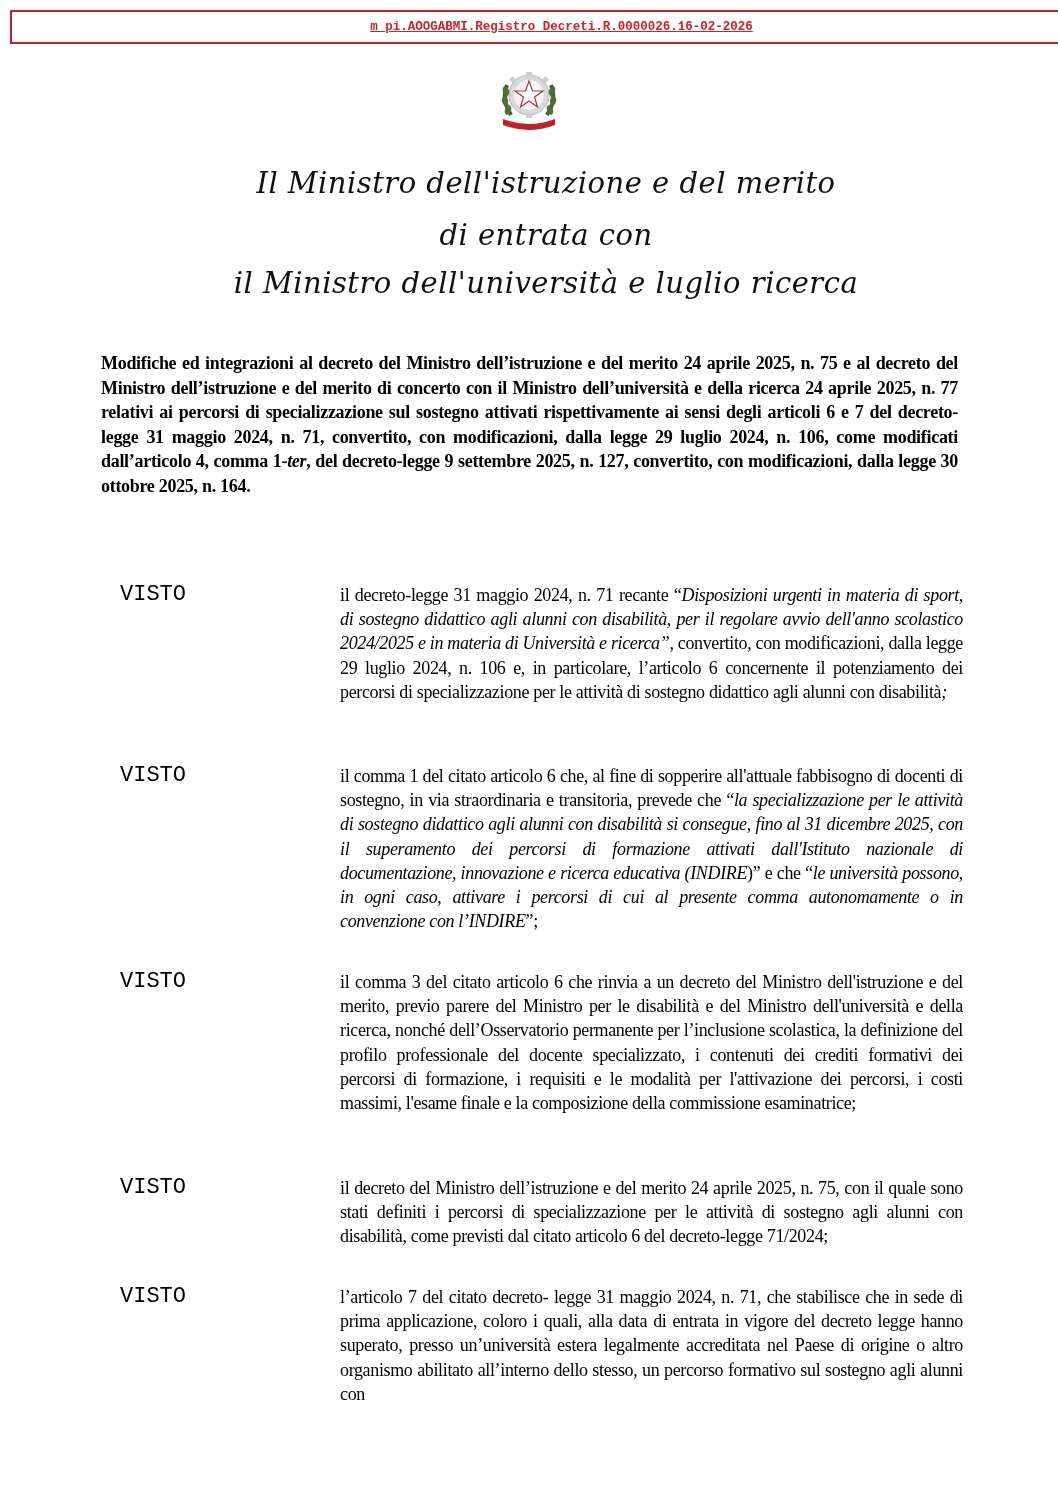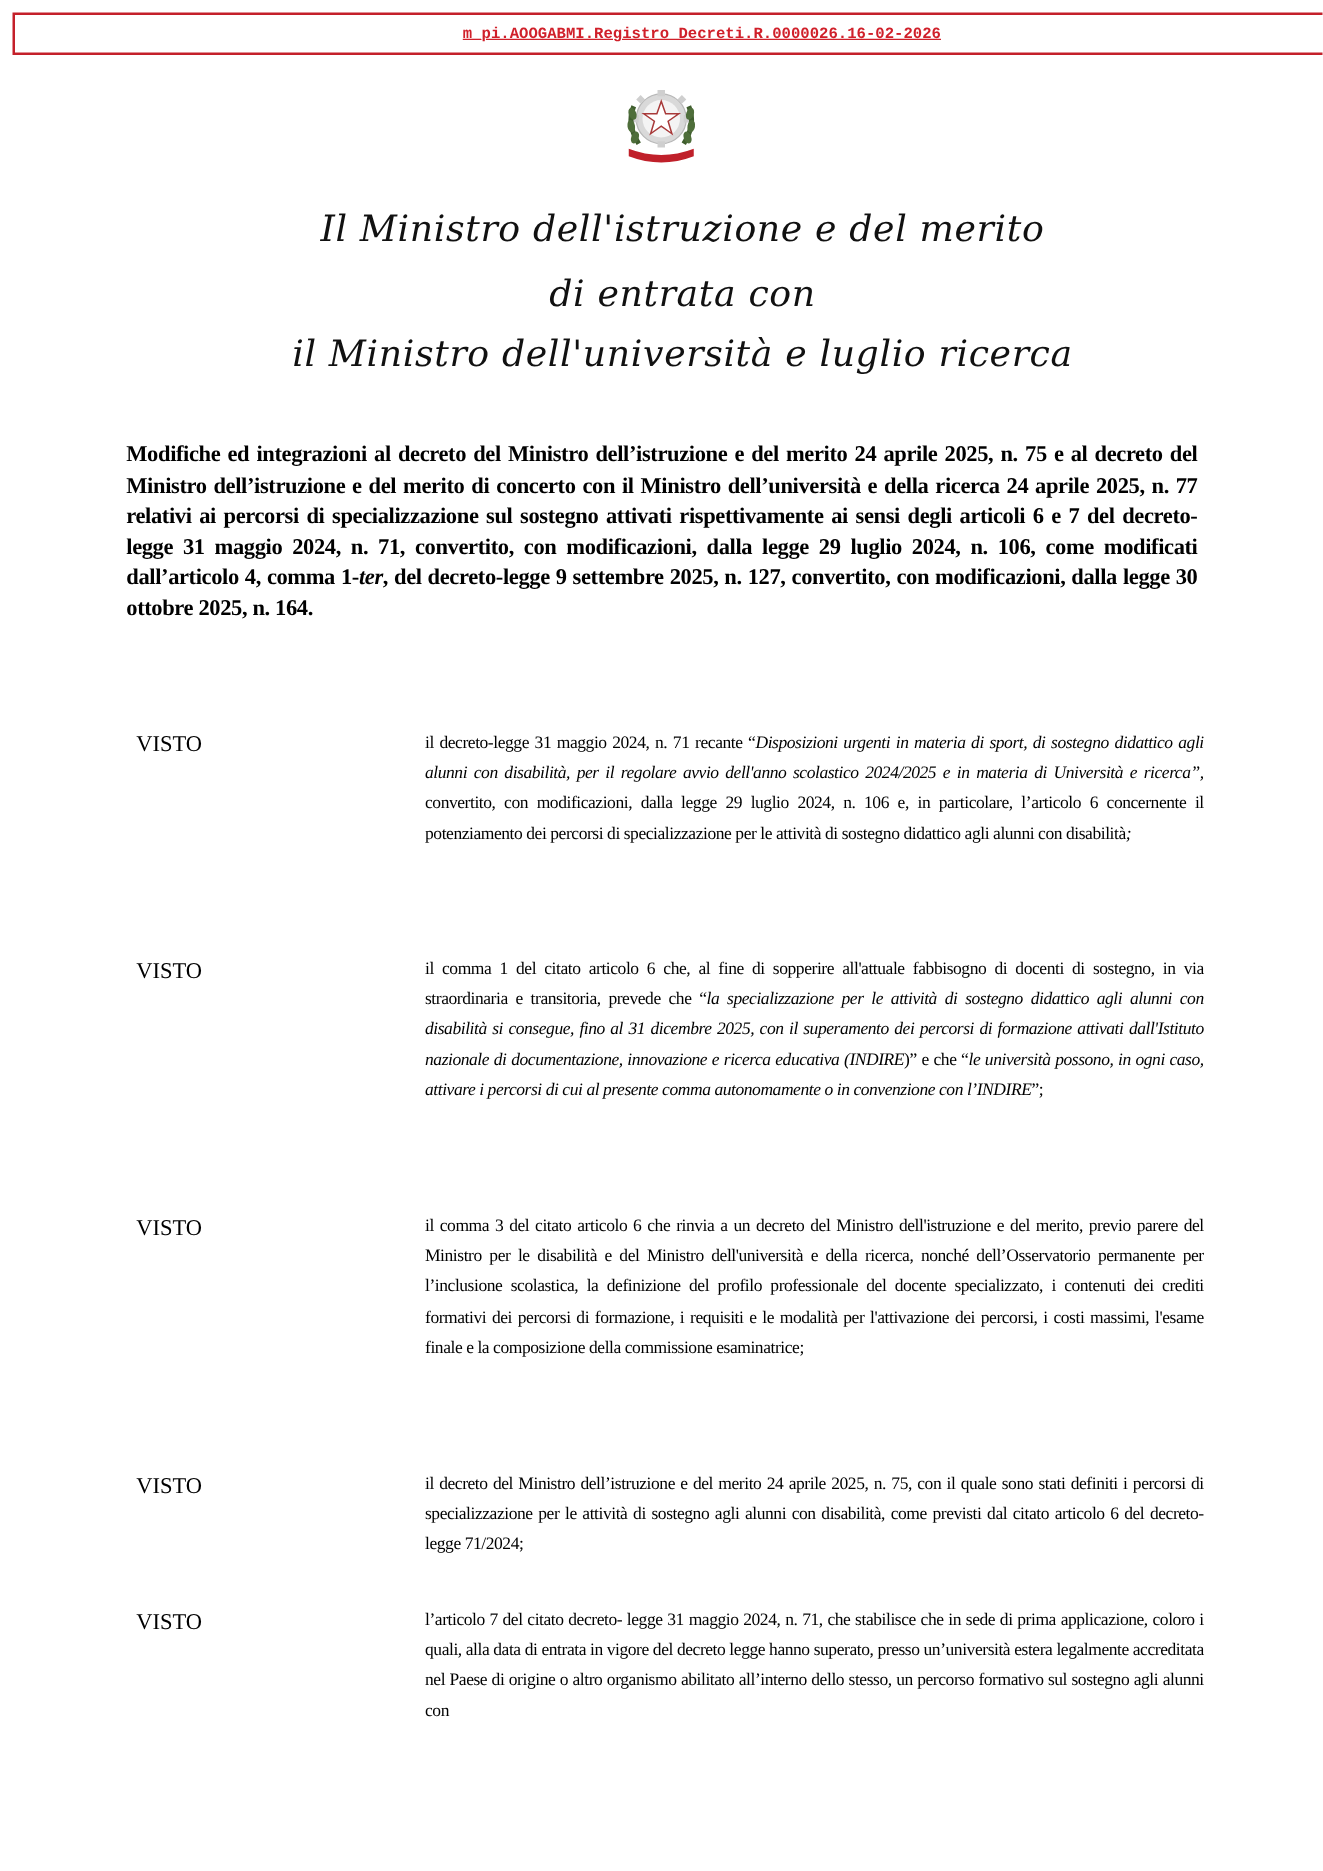--- a/index.html
+++ b/index.html
@@ -23,26 +23,26 @@
   .h1 { top: 166px; }
   .h2 { top: 218px; }
   .h3 { top: 266px; }
   .subject {
     position: absolute; left: 101px; top: 351px; width: 857px;
     font-family: "Liberation Serif", serif; font-weight: bold; font-size: 18px;
     line-height: 24.5px; text-align: justify; letter-spacing: -0.3px;
   }
   .visto-row { position: absolute; left: 0; width: 1058px; }
   .visto-label {
-    position: absolute; left: 109px; top: 0;
-    font-family: Liberation Serif, serif; font-size: 18px; line-height: 24.5px;
+    position: absolute; left: 120px; top: 0;
+    font-family: Liberation Mono, monospace; font-size: 22px; line-height: 24.5px;
   }
   .visto-body {
     position: absolute; left: 340px; top: 0; width: 623px;
-    font-family: "Liberation Serif", serif; font-size: 14px; line-height: 24.2px;
+    font-family: "Liberation Serif", serif; font-size: 18px; line-height: 24.2px;
     text-align: justify; letter-spacing: -0.35px;
   }
   .visto-body i { font-style: italic; }
 </style>
 </head>
 <body>
 
 <div class="protocol-box">
   <span class="protocol-text">m_pi.AOOGABMI.Registro Decreti.R.0000026.16-02-2026</span>
 </div>

